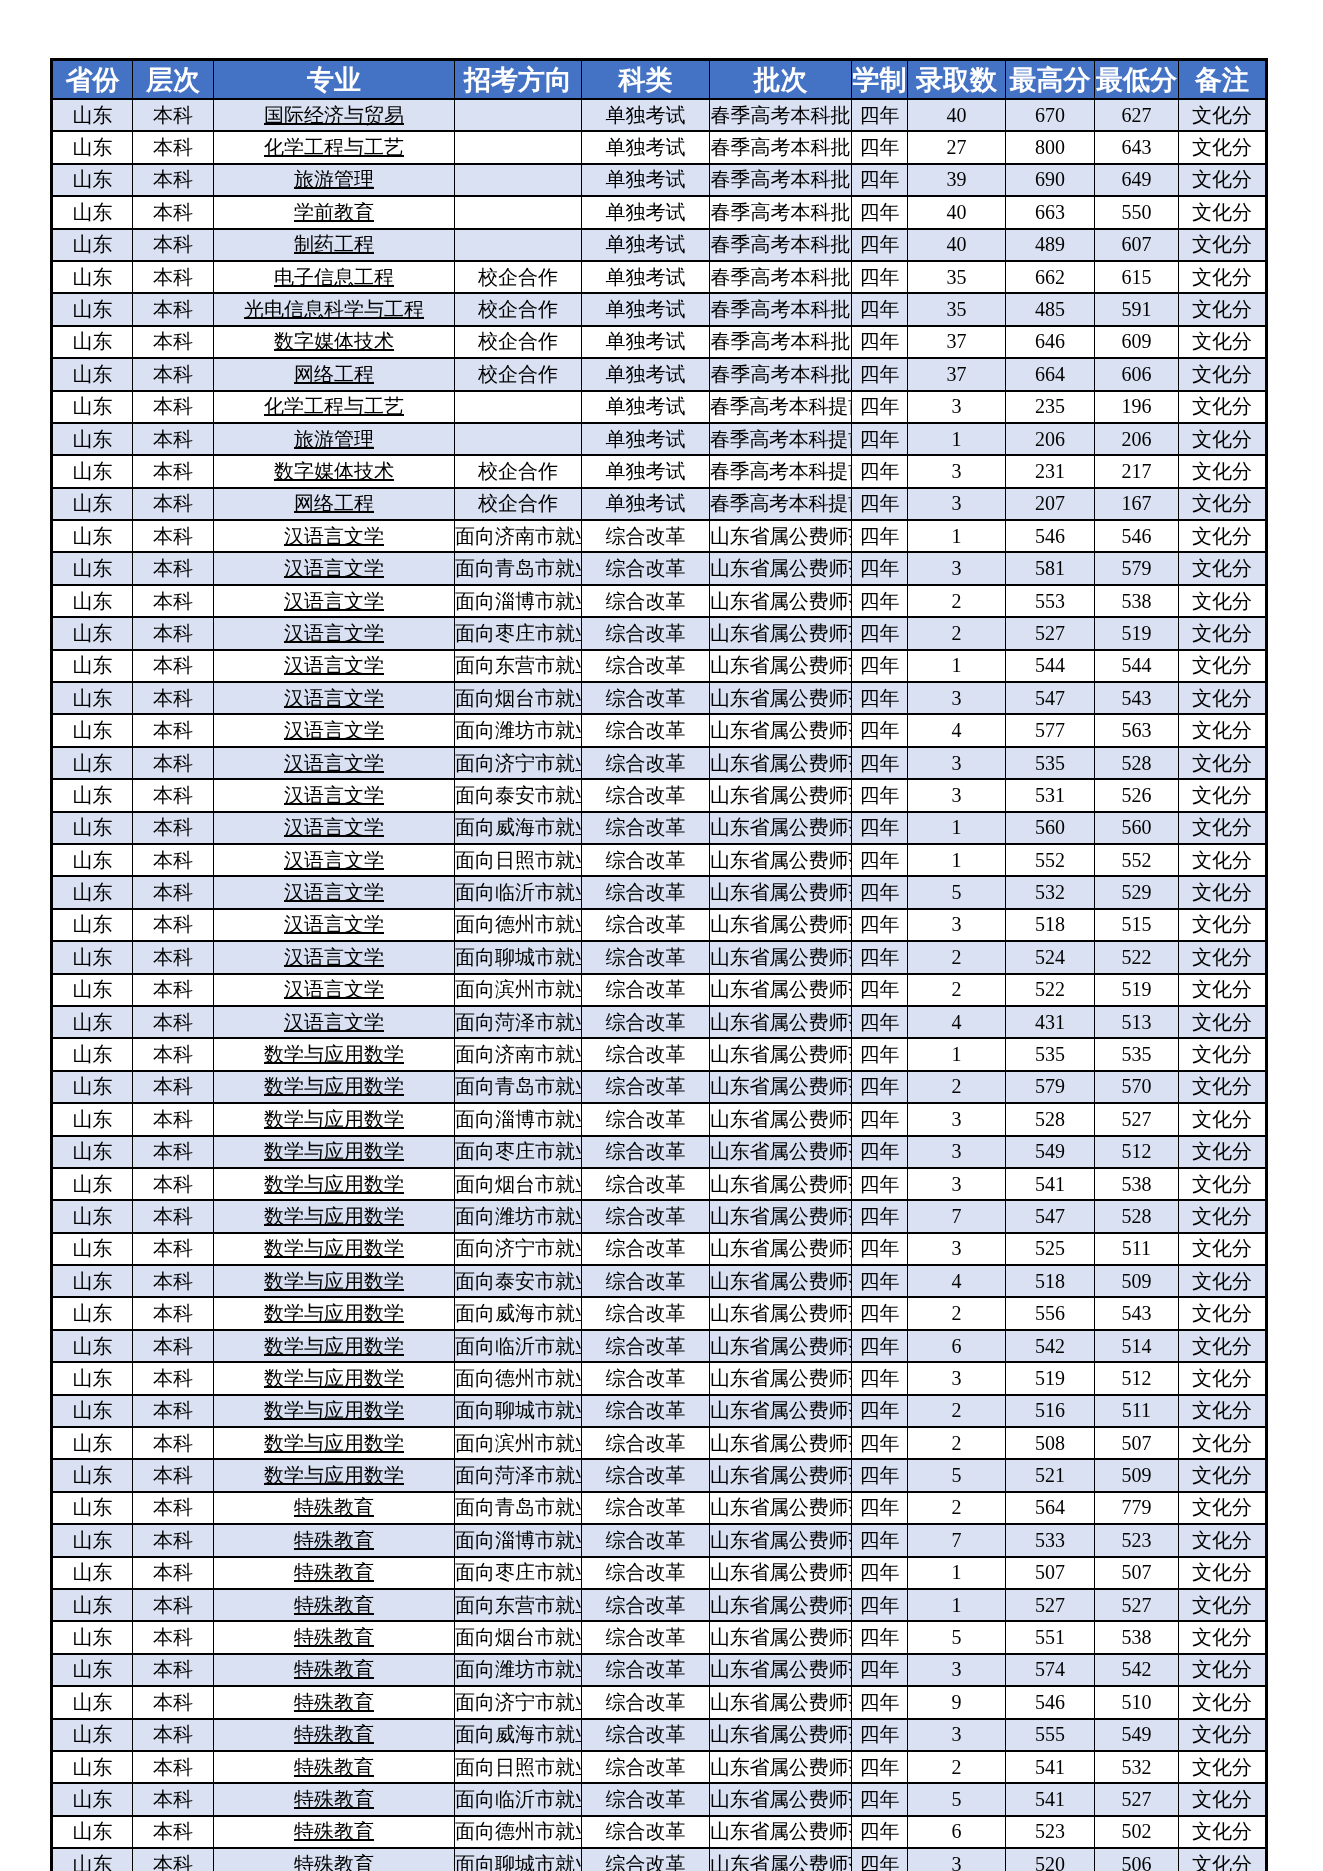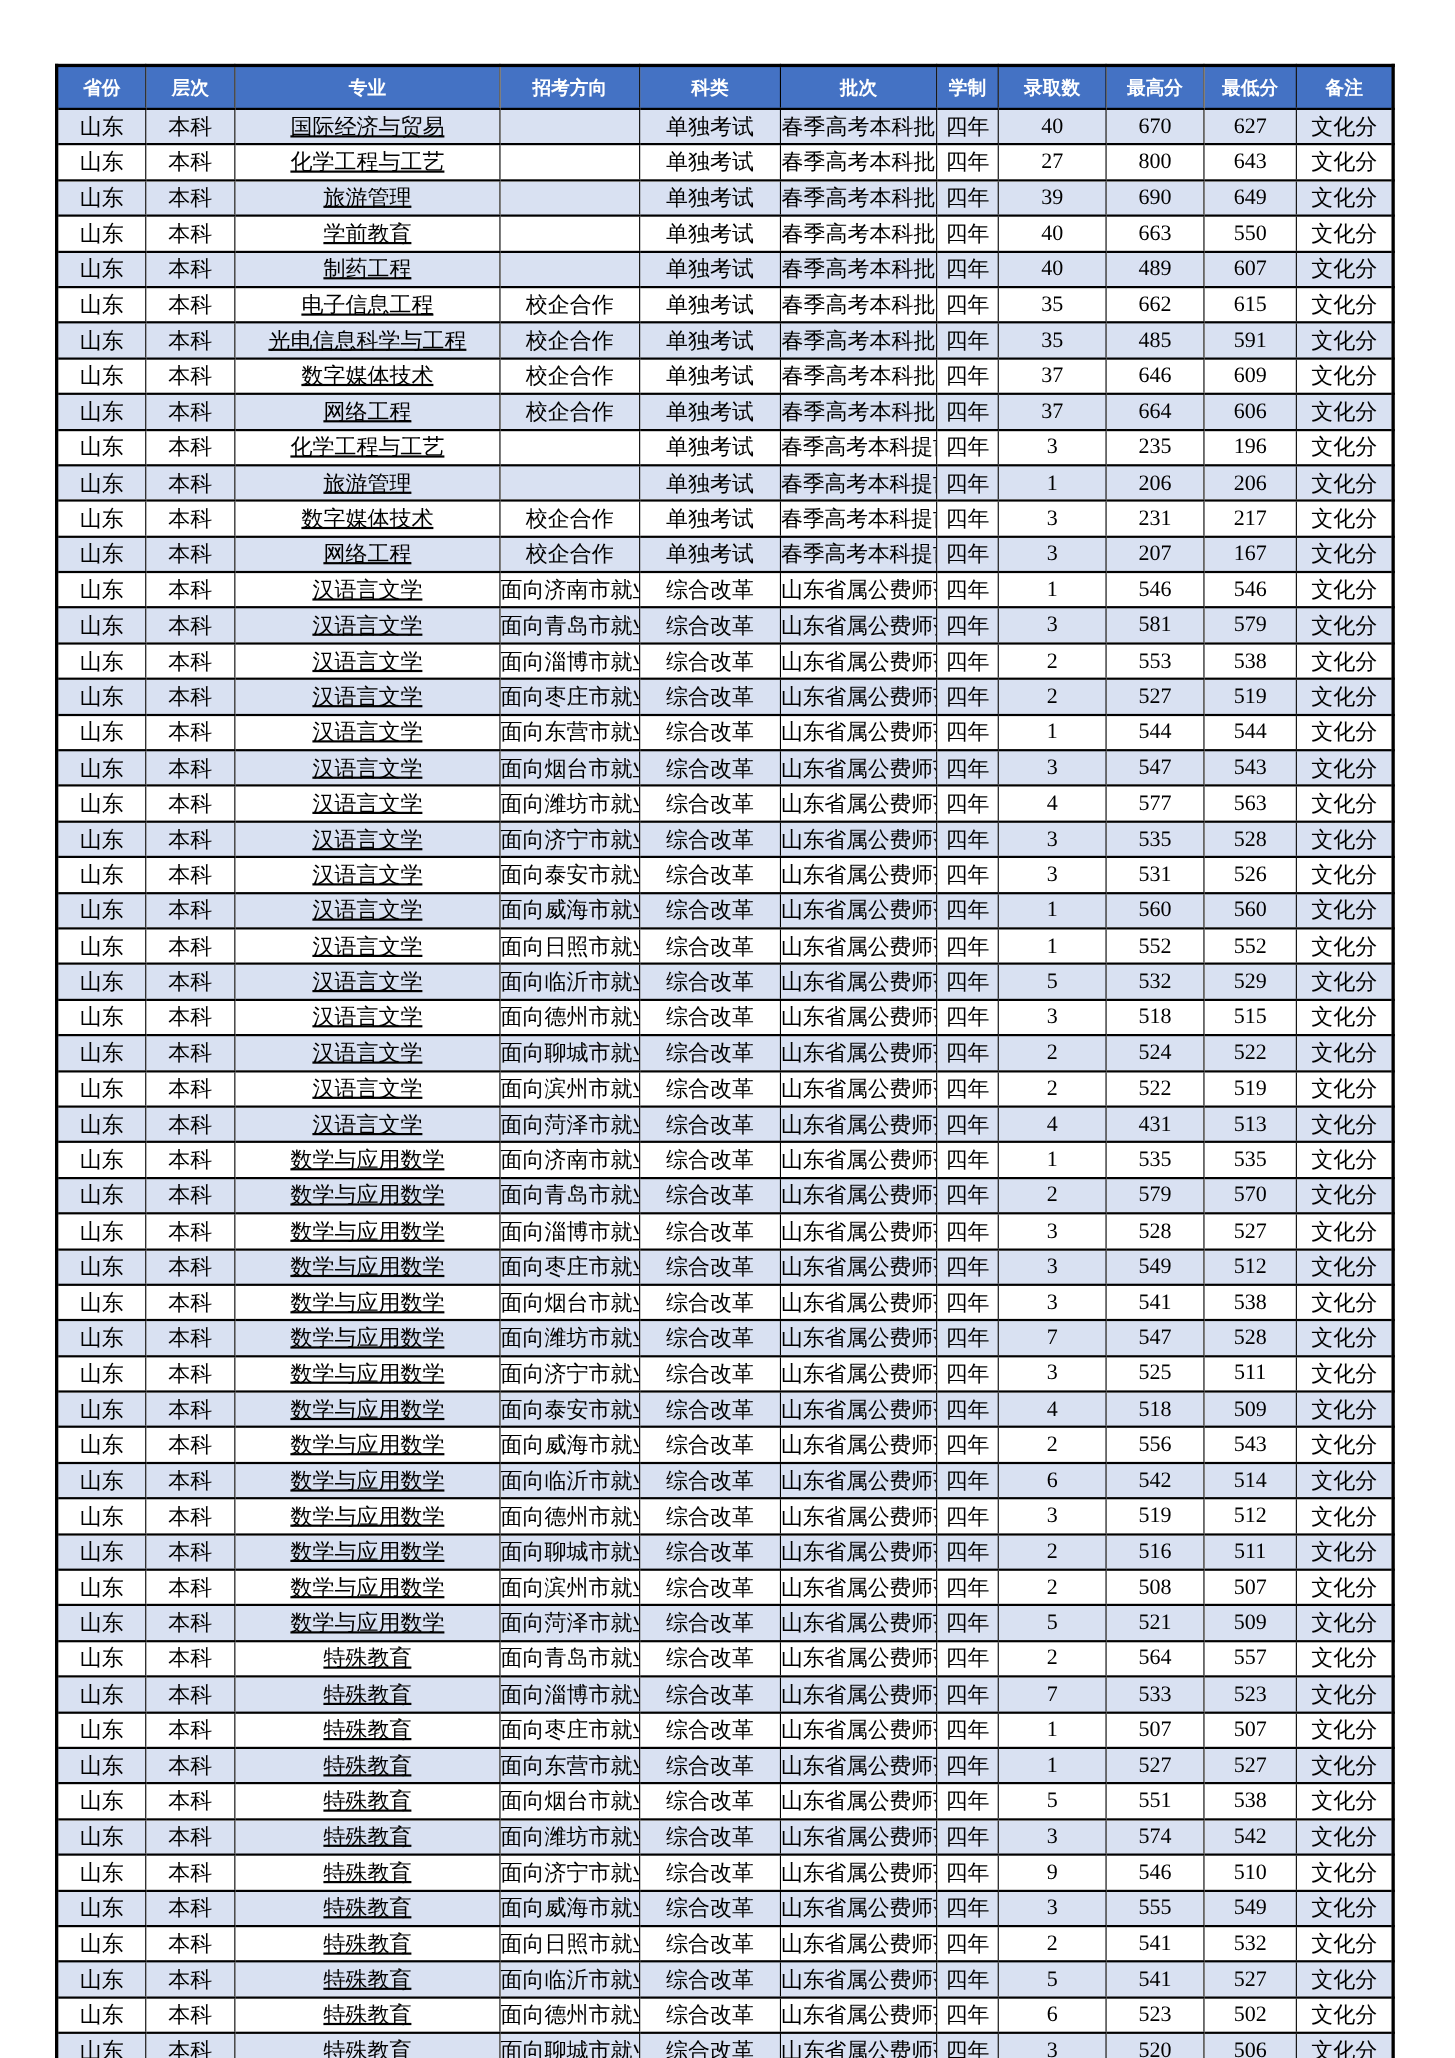--- a/index.html
+++ b/index.html
@@ -27,21 +27,21 @@
     padding: 0;
     overflow: hidden;
     white-space: nowrap;
     text-align: center;
     vertical-align: middle;
   }
   table.adm th {
     background: var(--header-bg, #4472C4);
     color: var(--header-text, #fff);
     font-weight: bold;
-    font-size: 17px;
+    font-size: 27px;
     height: 37px;
   }
   table.adm td {
     font-size: 20px;
     height: 30.4px;
     background: var(--row-white, #fff);
   }
   table.adm tr.shaded td { background: var(--row-shaded, #D9E1F2); }
   td.cell-major { text-align: left; padding-left: 4px; text-decoration: underline; }
   td.txt-dir { font-size: 16.5px; }
@@ -644,21 +644,21 @@
         <tr>
     <td>山东</td>
     <td>本科</td>
     <td class="cell-major">特殊教育</td>
     <td class="txt-dir">面向青岛市就业</td>
     <td>综合改革</td>
     <td class="txt-batch-sm">山东省属公费师范生</td>
     <td>四年</td>
     <td>2</td>
     <td>564</td>
-    <td>557</td>
+    <td>779</td>
     <td>文化分</td>
   </tr>
         <tr class="shaded">
     <td>山东</td>
     <td>本科</td>
     <td class="cell-major">特殊教育</td>
     <td class="txt-dir">面向淄博市就业</td>
     <td>综合改革</td>
     <td class="txt-batch-sm">山东省属公费师范生</td>
     <td>四年</td>

